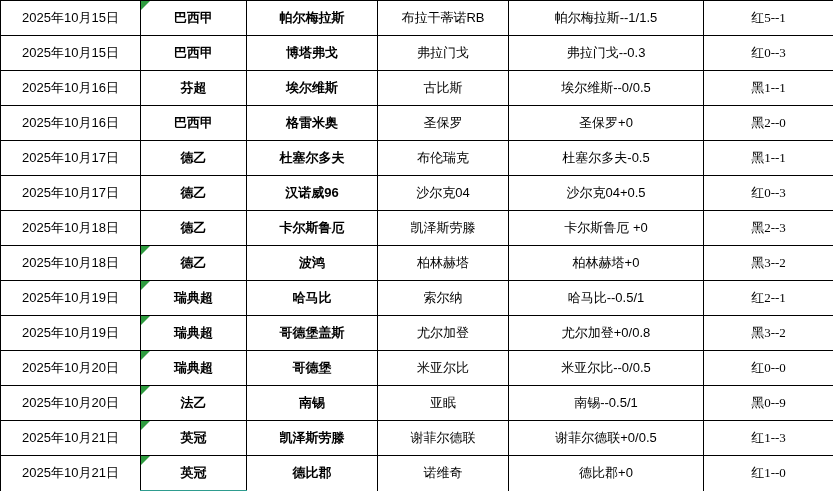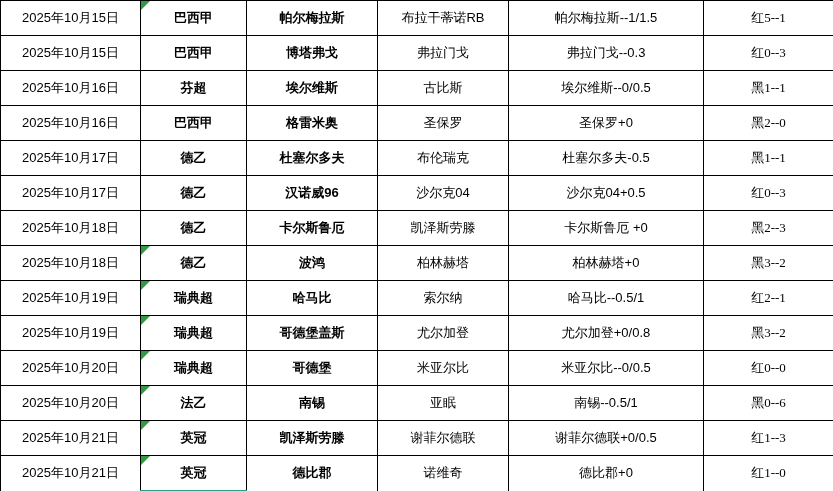--- a/index.html
+++ b/index.html
@@ -161,21 +161,21 @@
         <td class="away">米亚尔比</td>
         <td class="odds">米亚尔比--0/0.5</td>
         <td class="score">红0--0</td>
       </tr>
       <tr>
         <td class="date">2025年10月20日</td>
         <td class="league marked">法乙</td>
         <td class="home">南锡</td>
         <td class="away">亚眠</td>
         <td class="odds">南锡--0.5/1</td>
-        <td class="score">黑0--6</td>
+        <td class="score">黑0--9</td>
       </tr>
       <tr>
         <td class="date">2025年10月21日</td>
         <td class="league marked">英冠</td>
         <td class="home">凯泽斯劳滕</td>
         <td class="away">谢菲尔德联</td>
         <td class="odds">谢菲尔德联+0/0.5</td>
         <td class="score">红1--3</td>
       </tr>
       <tr class="last-row">

